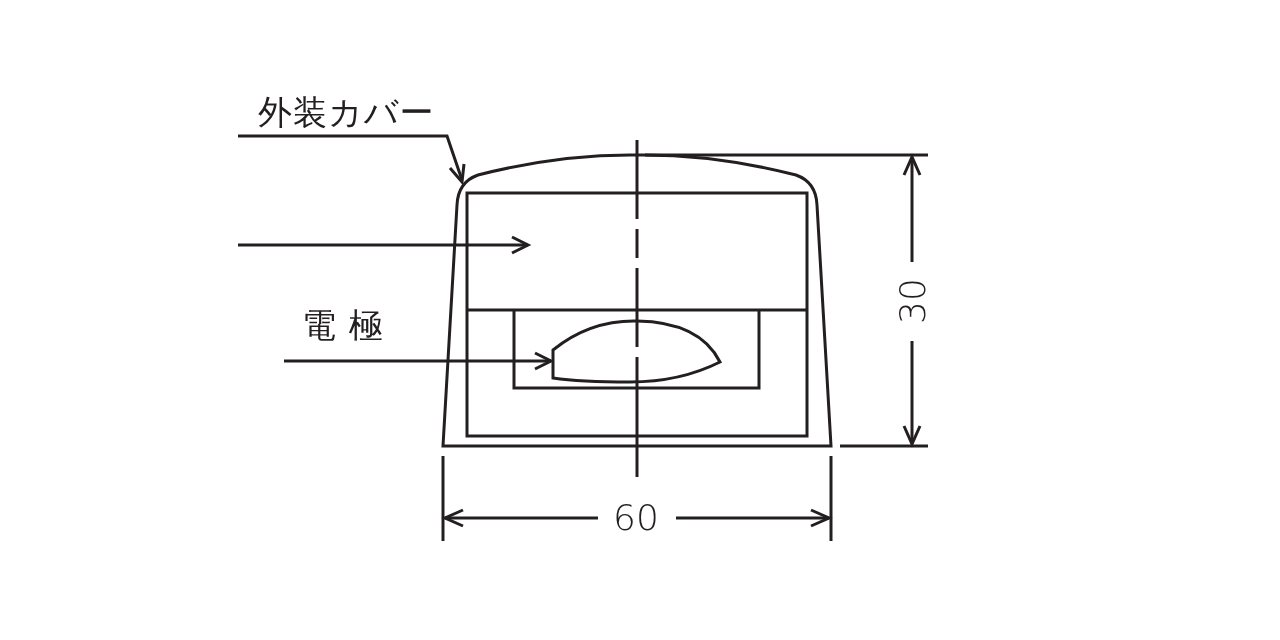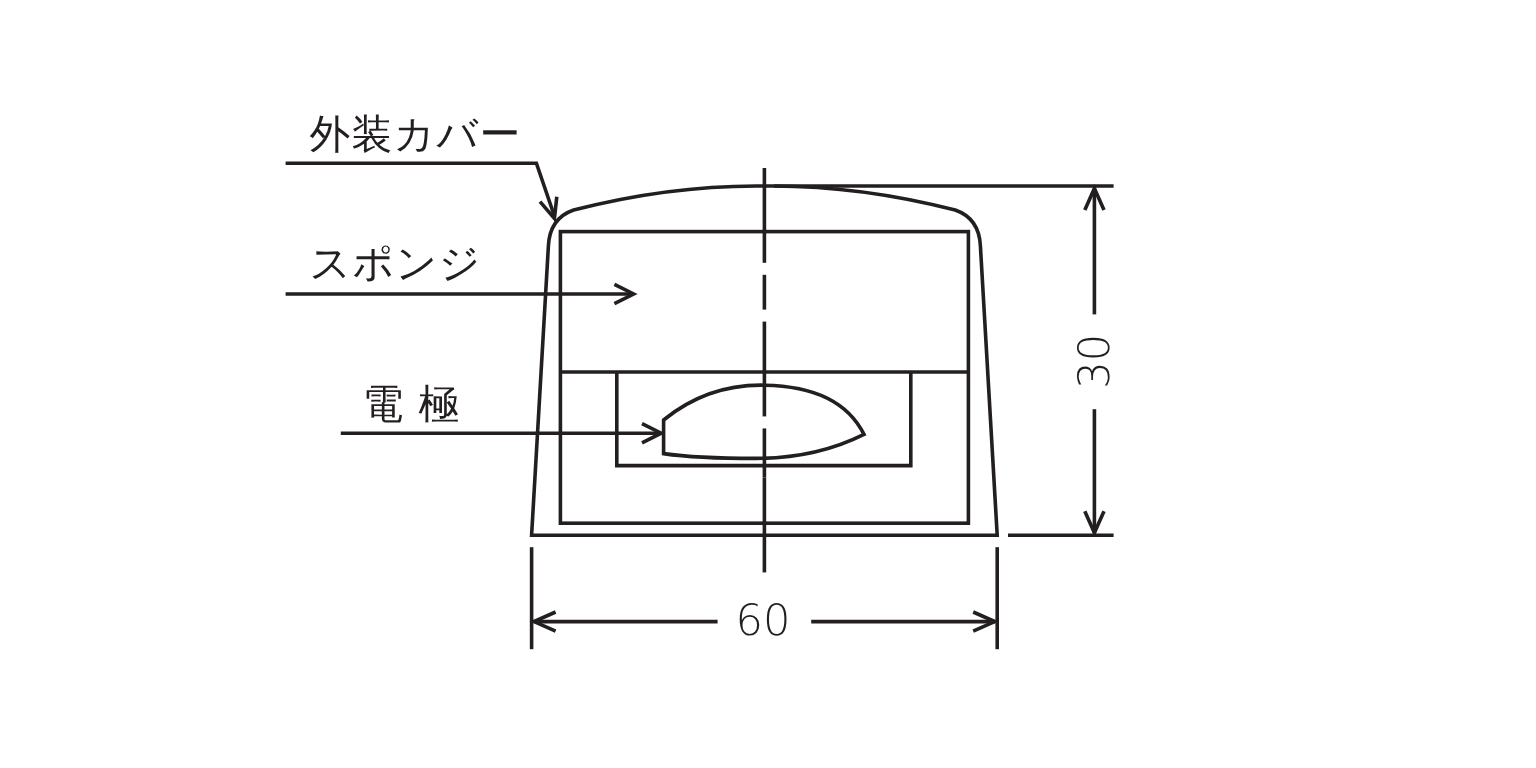--- a/index.html
+++ b/index.html
@@ -61,18 +61,17 @@
       <line x1="443" y1="456" x2="443" y2="541"></line>
       <line x1="831" y1="456" x2="831" y2="541"></line>
       <line x1="445" y1="518" x2="598" y2="518"></line>
       <line x1="676" y1="518" x2="829" y2="518"></line>
       <polyline points="463,510 445,518 463,526"></polyline>
       <polyline points="811,510 829,518 811,526"></polyline>
     </g>
   </svg>
 
   <div class="lbl lbl-jp" style="left:258px; top:95px;">外装カバー</div>
-  <div class="lbl lbl-jp" style="left:258px; top:203px;">スポンジ</div>
-  <div class="lbl lbl-jp" style="left:302px; top:320px;">電 極</div>
+  <div class="lbl lbl-jp" style="left:302px; top:308px;">電 極</div>
 
   <div class="lbl dim" style="left:890px; top:283px; transform: rotate(-90deg); transform-origin: center;">30</div>
   <div class="lbl dim" style="left:613px; top:500px;">60</div>
 </div>
 
 </body></html>

